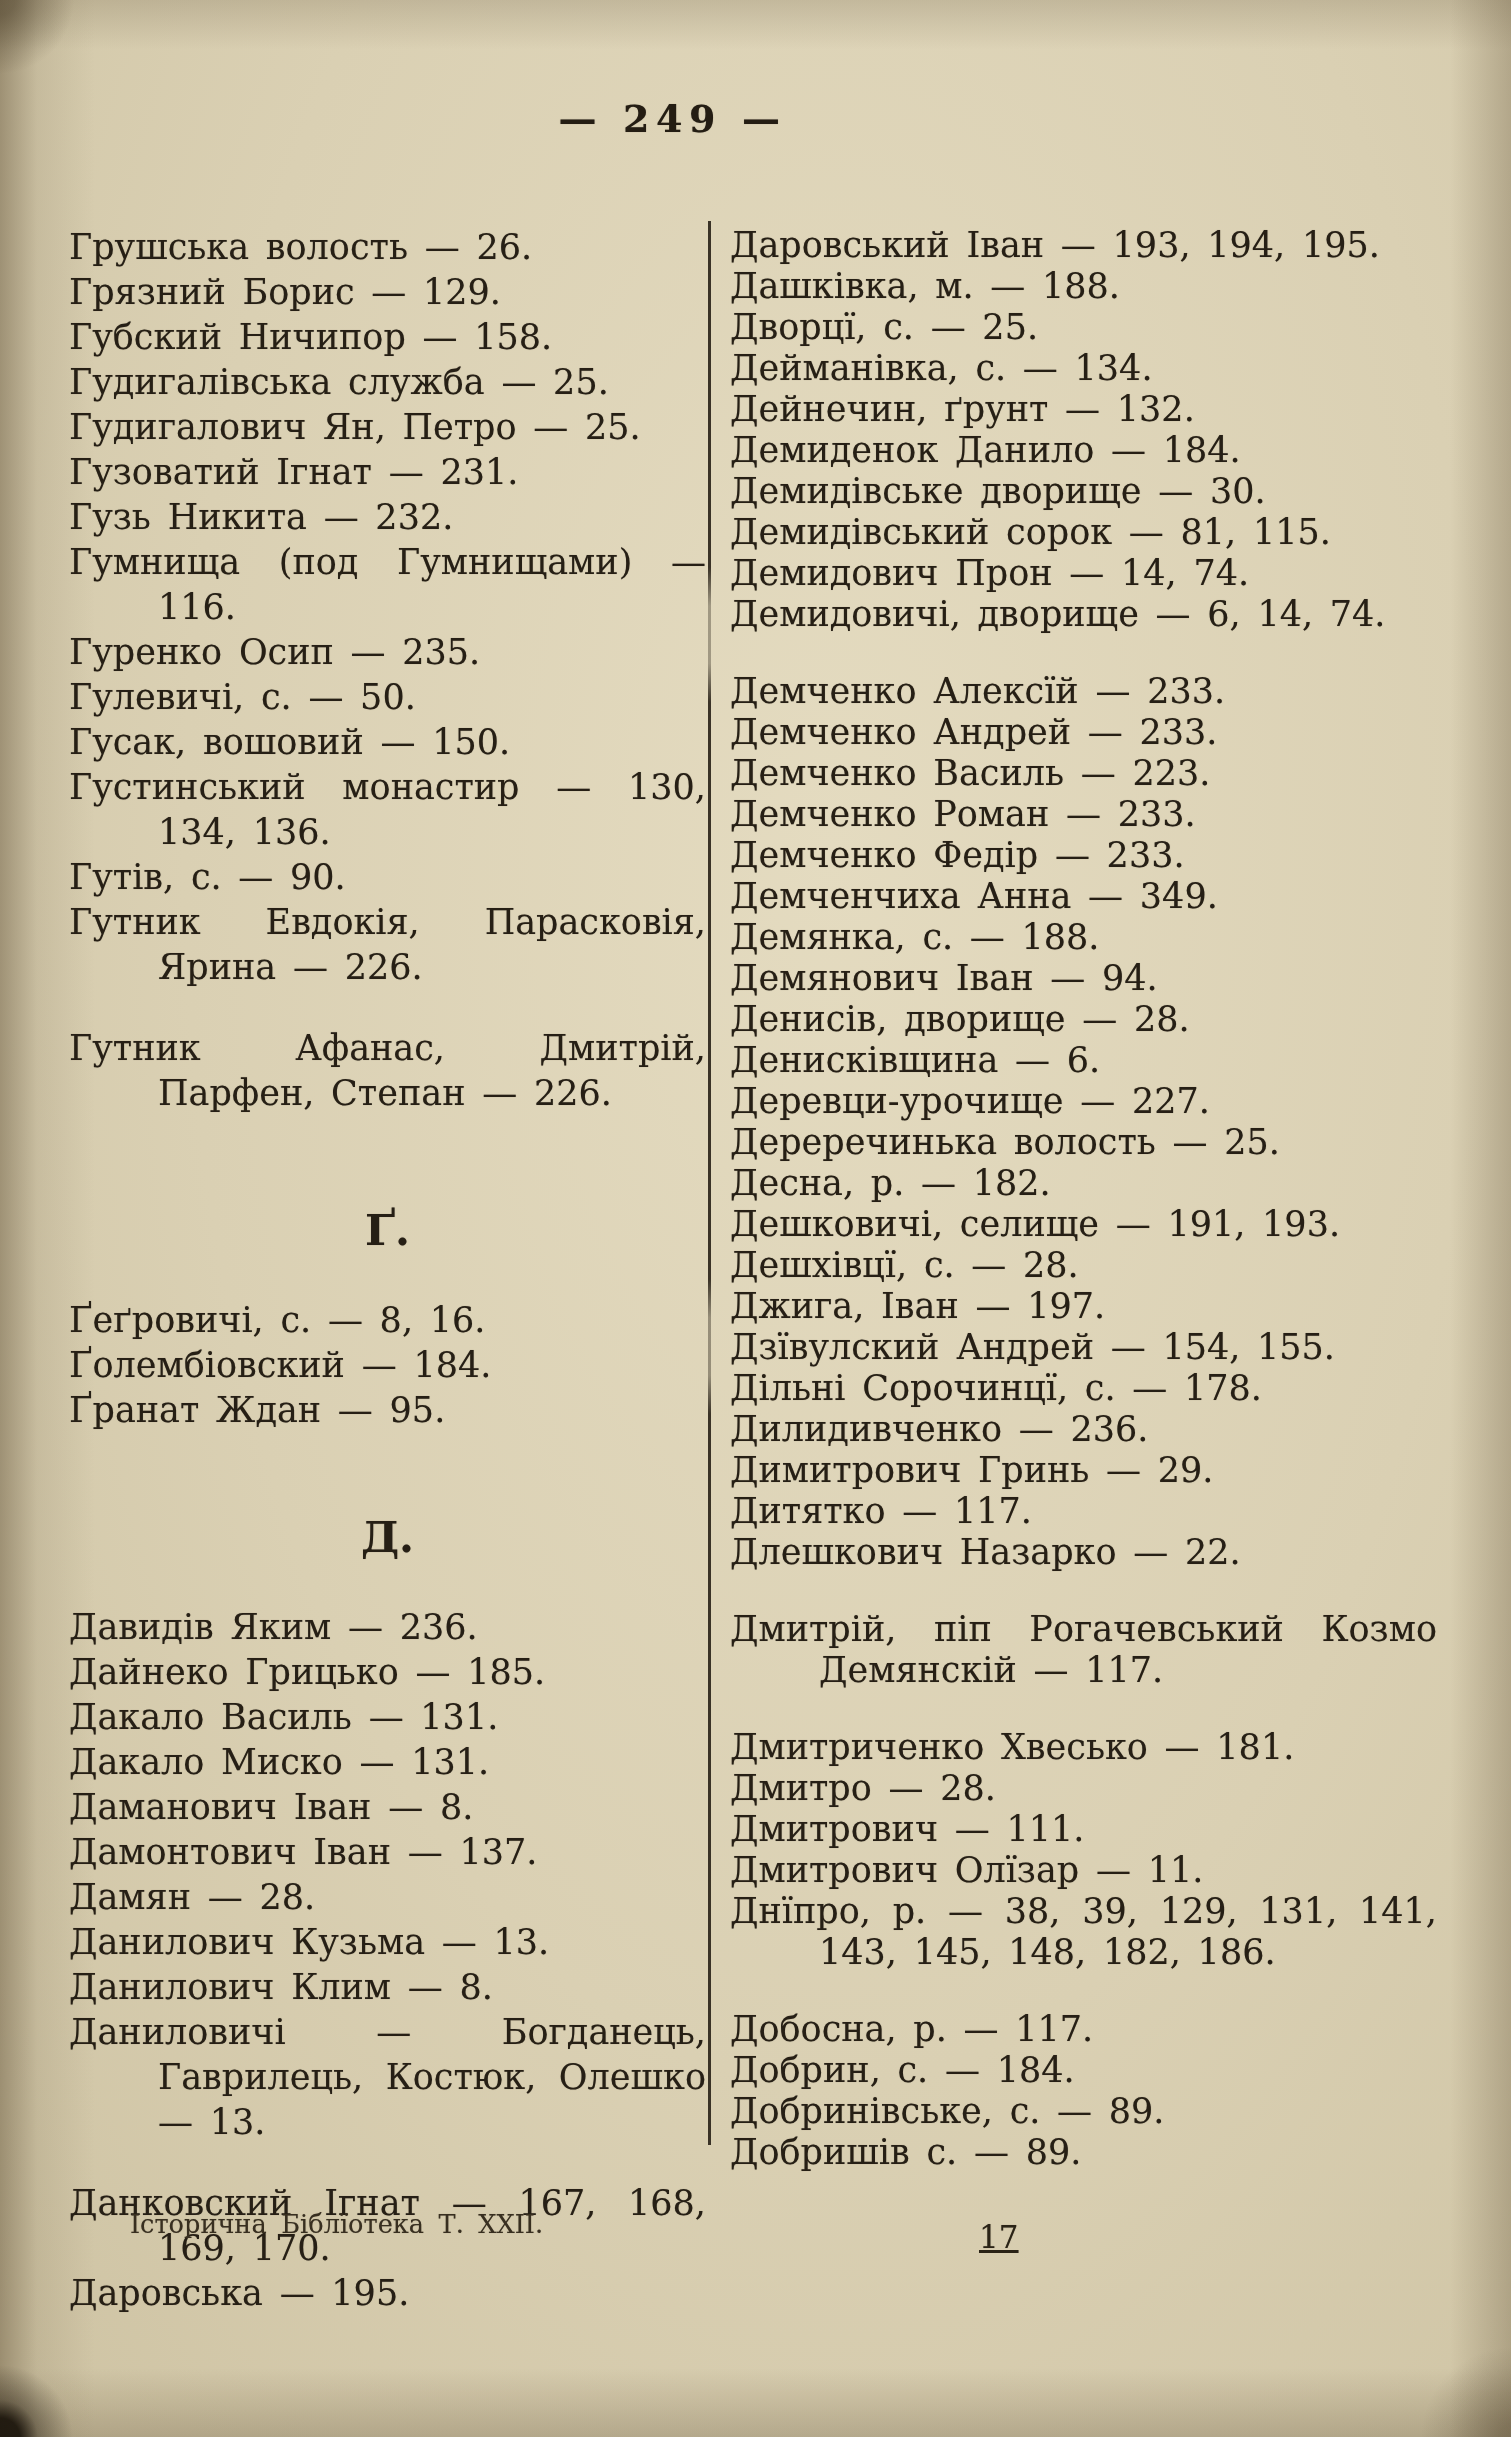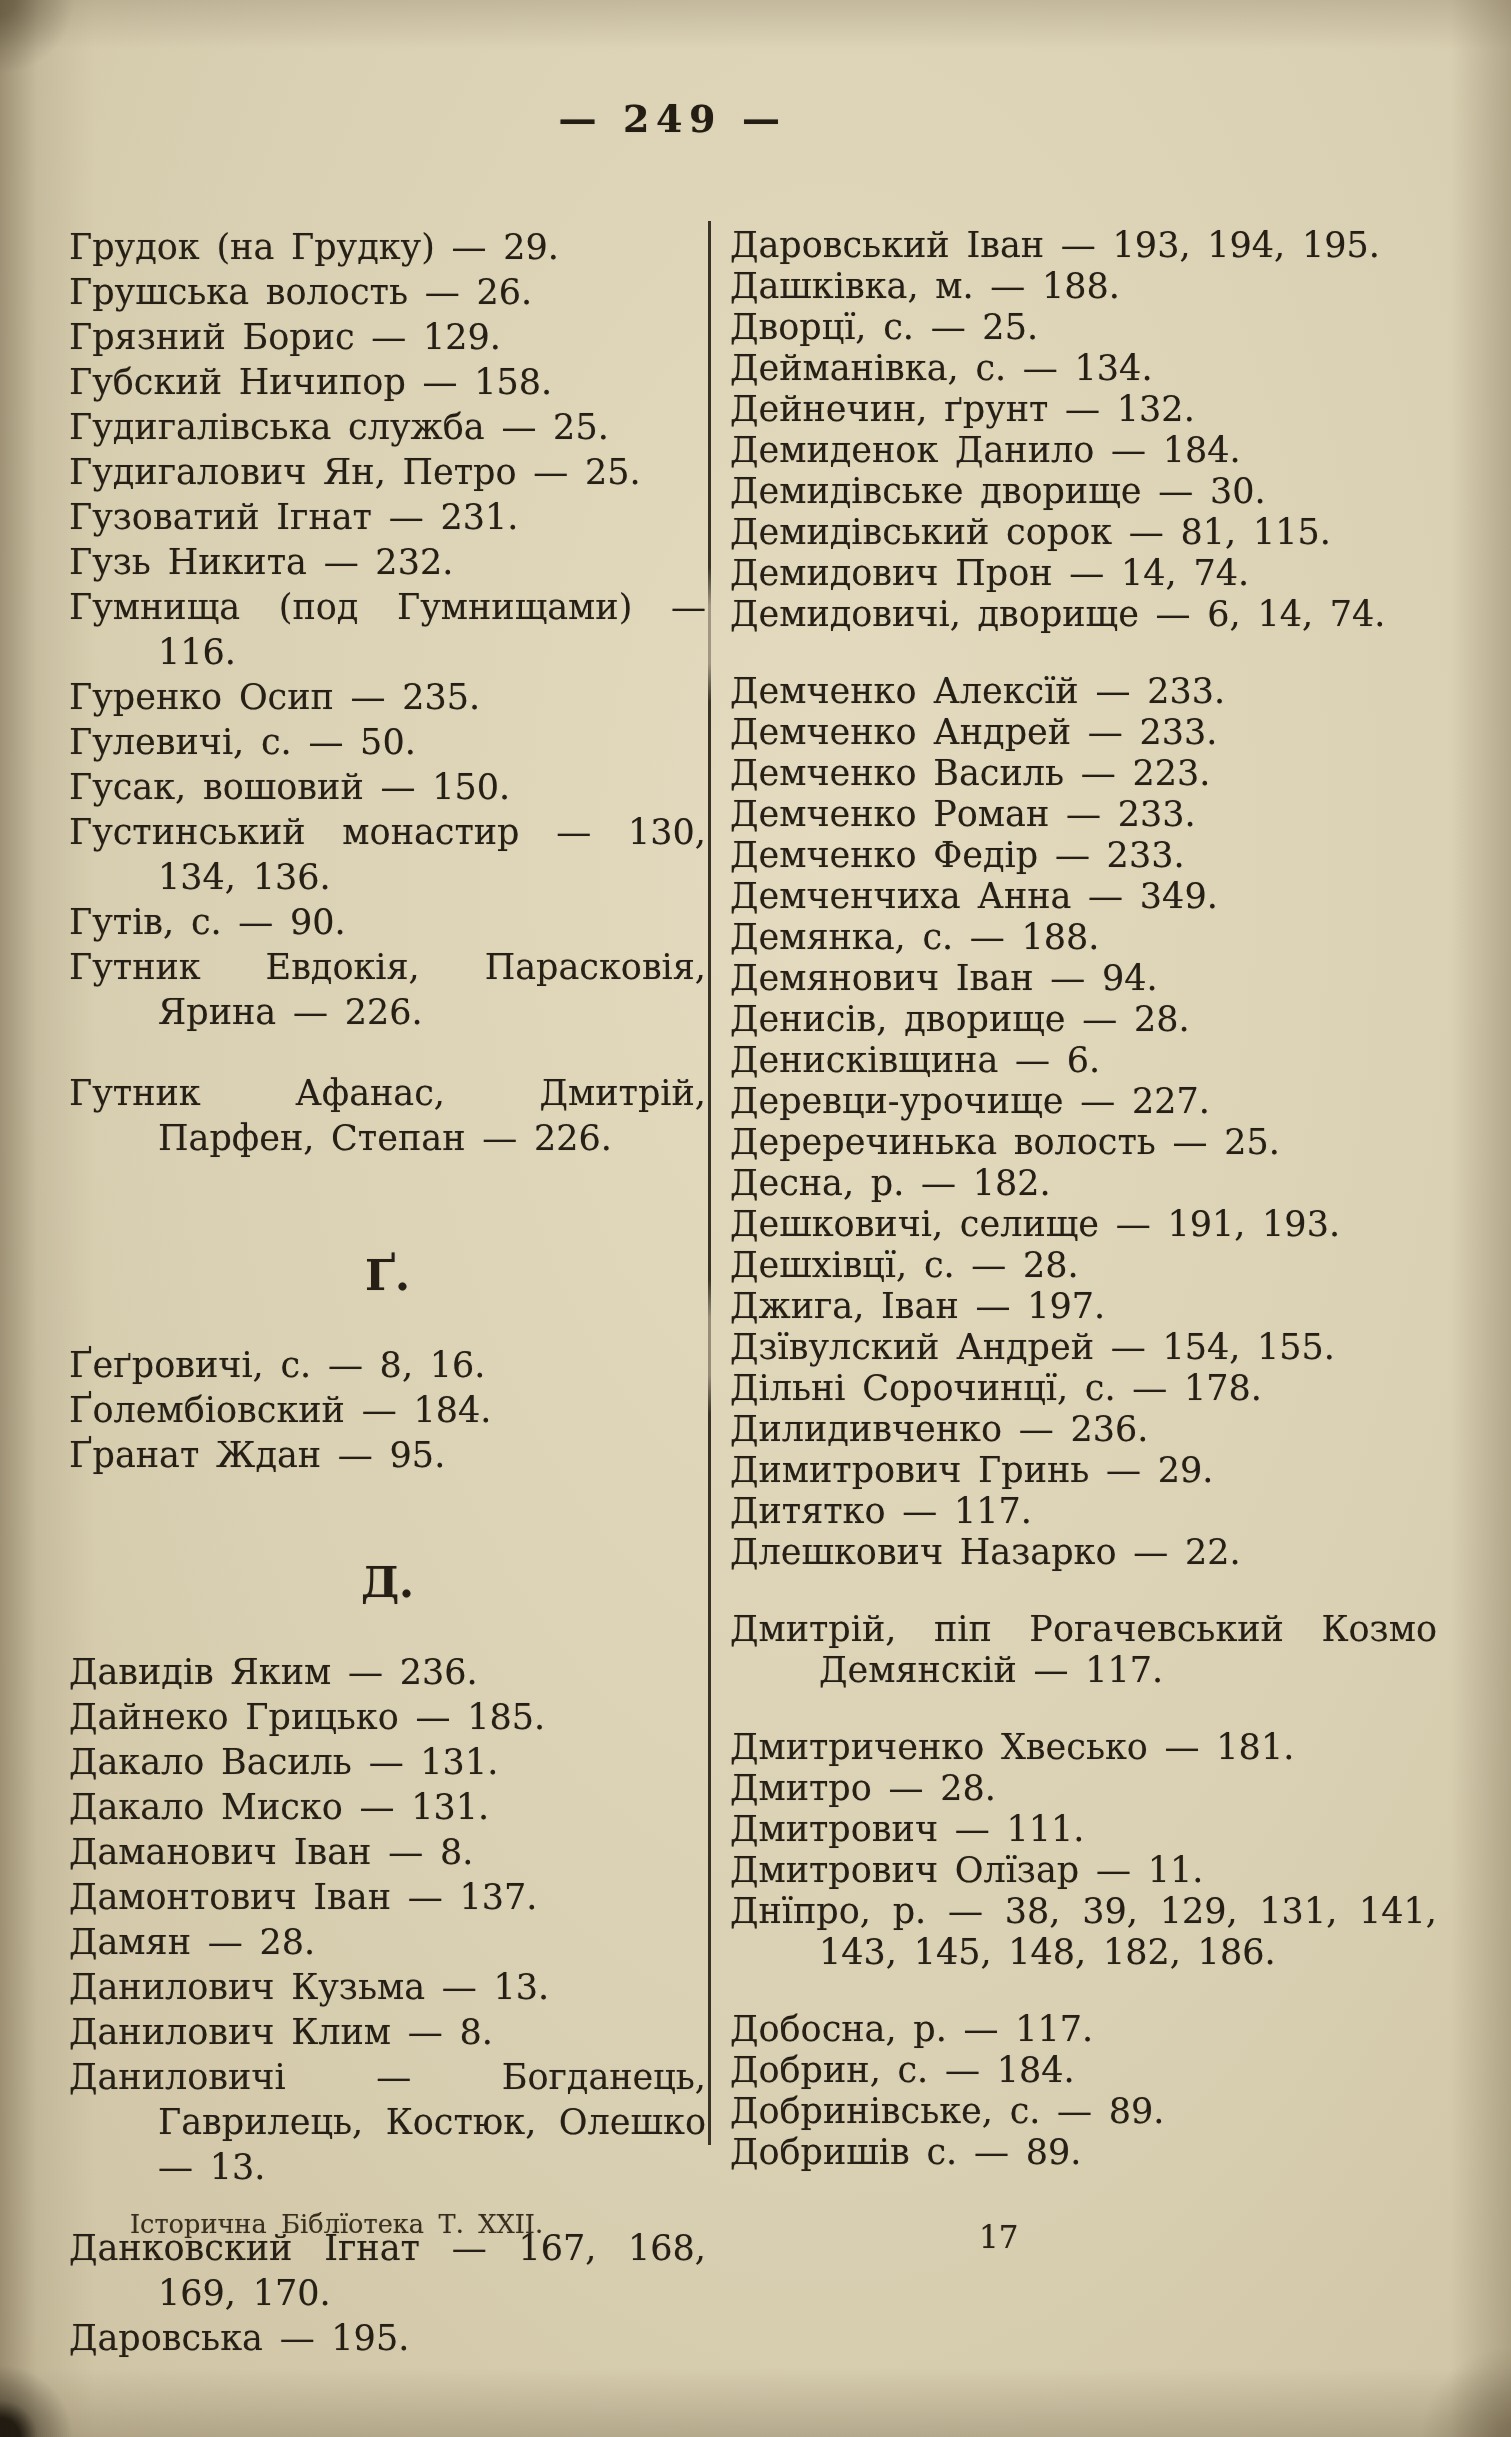--- a/index.html
+++ b/index.html
@@ -54,35 +54,35 @@
   .imprint{
     position:absolute;left:130px;top:2209px;
     font-size:25.6px;word-spacing:0.25em;color:#382f20;
     text-shadow:0 0 0.8px rgba(46,38,25,0.4);
     text-align:right;
   }
   .signature{
     position:absolute;left:979px;top:2219px;
     font-size:31px;color:#2a2316;
     text-shadow:0 0 0.8px rgba(36,29,19,0.45);
+    text-decoration:underline;
   }
 </style>
 </head>
 <body>
 
 <div class="page">
 
   <div class="page-number">— 249 —</div>
 
   <div class="divider"></div>
 
   <div class="col col-left">
     <section class="group group-g1">
       <ol class="entries">
-          <li class="entry">Грудок (на Грудку) — 29.</li>
           <li class="entry">Грушська волость — 26.</li>
           <li class="entry">Грязний Борис — 129.</li>
           <li class="entry">Губский Ничипор — 158.</li>
           <li class="entry">Гудигалівська служба — 25.</li>
           <li class="entry">Гудигалович Ян, Петро — 25.</li>
           <li class="entry">Гузоватий Ігнат — 231.</li>
           <li class="entry">Гузь Никита — 232.</li>
           <li class="entry">Гумнища (под Гумнищами) — 116.</li>
           <li class="entry">Гуренко Осип — 235.</li>
           <li class="entry">Гулевичі, с. — 50.</li>

